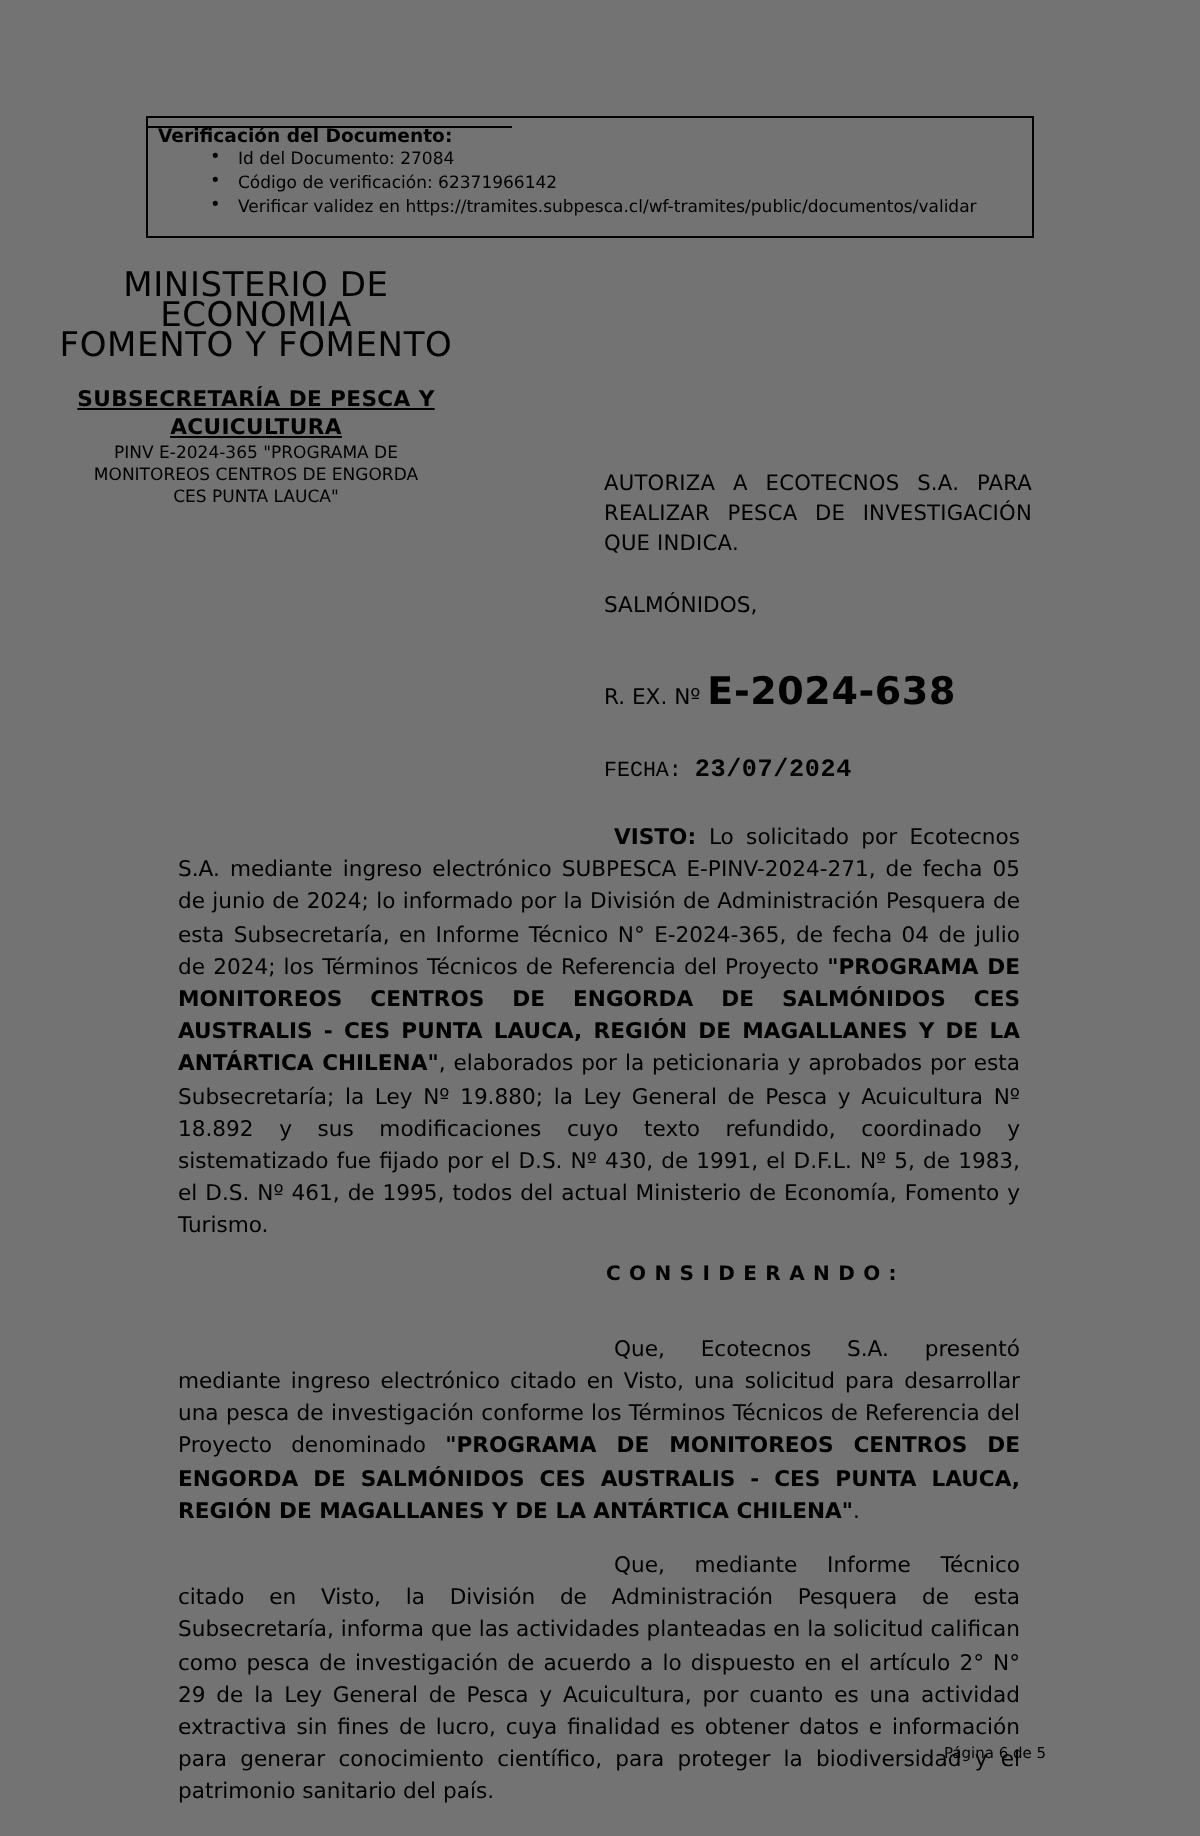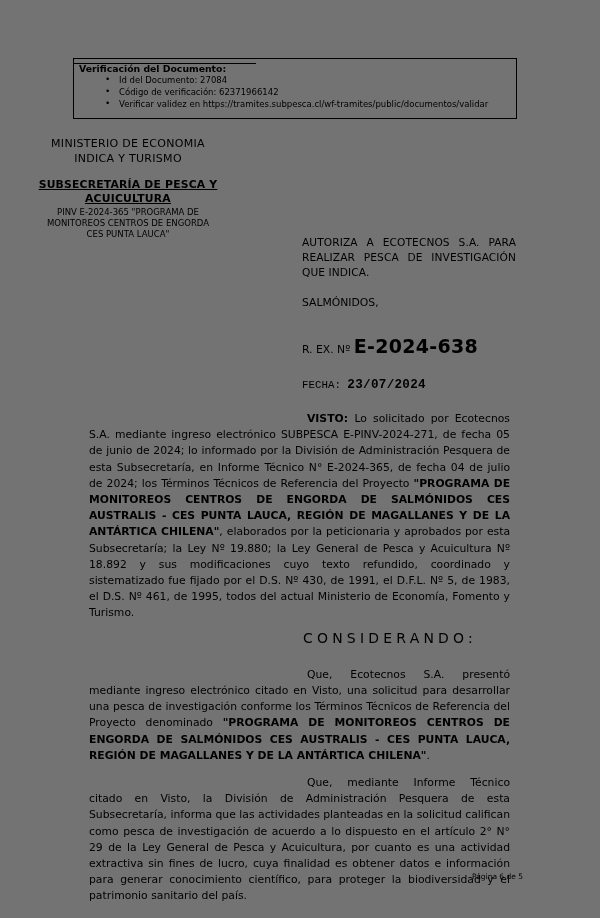--- a/index.html
+++ b/index.html
@@ -18,21 +18,21 @@
     border-top:1.5px solid #000;
   }
   .verif-title{font-size:9.3px;font-weight:bold;line-height:12px;}
   .verif-item{
     position:relative;font-size:8.5px;line-height:11.8px;
     padding-left:40px;white-space:nowrap;
   }
   .verif-item .bullet{position:absolute;left:26px;top:-1px;font-size:9px;}
   
   .letterhead{position:absolute;left:20px;top:136px;width:216px;text-align:center;}
-  .lh-ministry{font-size:11px;line-height:15px;letter-spacing:0.3px;}
+  .lh-ministry{font-size:17px;line-height:15px;letter-spacing:0.3px;}
   .lh-sub{
     font-size:10.8px;font-weight:bold;text-decoration:underline;
     line-height:13.5px;max-width:192px;margin:12px auto 1px auto;letter-spacing:0.2px;
   }
   .lh-ref{font-size:8.5px;line-height:11px;max-width:180px;margin:2px auto 0 auto;}
   
   .subject{
     position:absolute;left:302px;top:235px;width:214px;
     font-size:10.6px;line-height:15.2px;text-align:justify;letter-spacing:0.1px;
   }
@@ -42,21 +42,21 @@
   .fecha{position:absolute;left:302px;top:378px;font-size:10.8px;font-family:Liberation Mono, monospace;}
   .fecha .num{font-weight:bold;font-size:12.6px;letter-spacing:0.3px;}
   
   .bodytext{
     position:absolute;left:84px;top:406px;width:431px;
     font-size:10.8px;line-height:16.2px;text-align:justify;
   }
   .bodytext p{margin:5px;text-indent:218px;}
   .bold{font-weight:bold;}
   .considerando-heading{
-    margin:8px 0 0 219px;font-weight:normal;font-size:14px;
+    margin:8px 0 0 219px;font-weight:bold;font-size:10px;
     letter-spacing:4.2px;line-height:16.2px;
   }
   .p-after-heading{margin-top:21px !important;}
   .p-spaced{margin-top:11px !important;}
   
   .footer{position:absolute;left:472px;top:872px;font-size:7.5px;}
 </style>
 </head>
 <body>
 
@@ -65,21 +65,21 @@
   <div class="verif-box">
     <div class="verif-title">Verificación del Documento:</div>
     <div class="verif-item"><span class="bullet">•</span><span>Id del Documento: 27084</span></div>
     <div class="verif-item"><span class="bullet">•</span><span>Código de verificación: 62371966142</span></div>
     <div class="verif-item"><span class="bullet">•</span><span>Verificar validez en https://tramites.subpesca.cl/wf-tramites/public/documentos/validar</span></div>
   </div>
   <div class="verif-step"></div>
 
   <div class="letterhead">
     <div class="lh-ministry">MINISTERIO DE ECONOMIA</div>
-    <div class="lh-ministry">INDICA Y TURISMO</div>
+    <div class="lh-ministry">FOMENTO Y FOMENTO</div>
     <div class="lh-sub">SUBSECRETARÍA DE PESCA Y ACUICULTURA</div>
     <div class="lh-ref">PINV E-2024-365 "PROGRAMA DE MONITOREOS CENTROS DE ENGORDA CES PUNTA LAUCA"</div>
   </div>
 
   <div class="subject">AUTORIZA A ECOTECNOS S.A. PARA REALIZAR PESCA DE INVESTIGACIÓN QUE INDICA.</div>
 
   <div class="city">SALMÓNIDOS,</div>
 
   <div class="rex"><span>R. EX. Nº </span><span class="num">E-2024-638</span></div>
 

